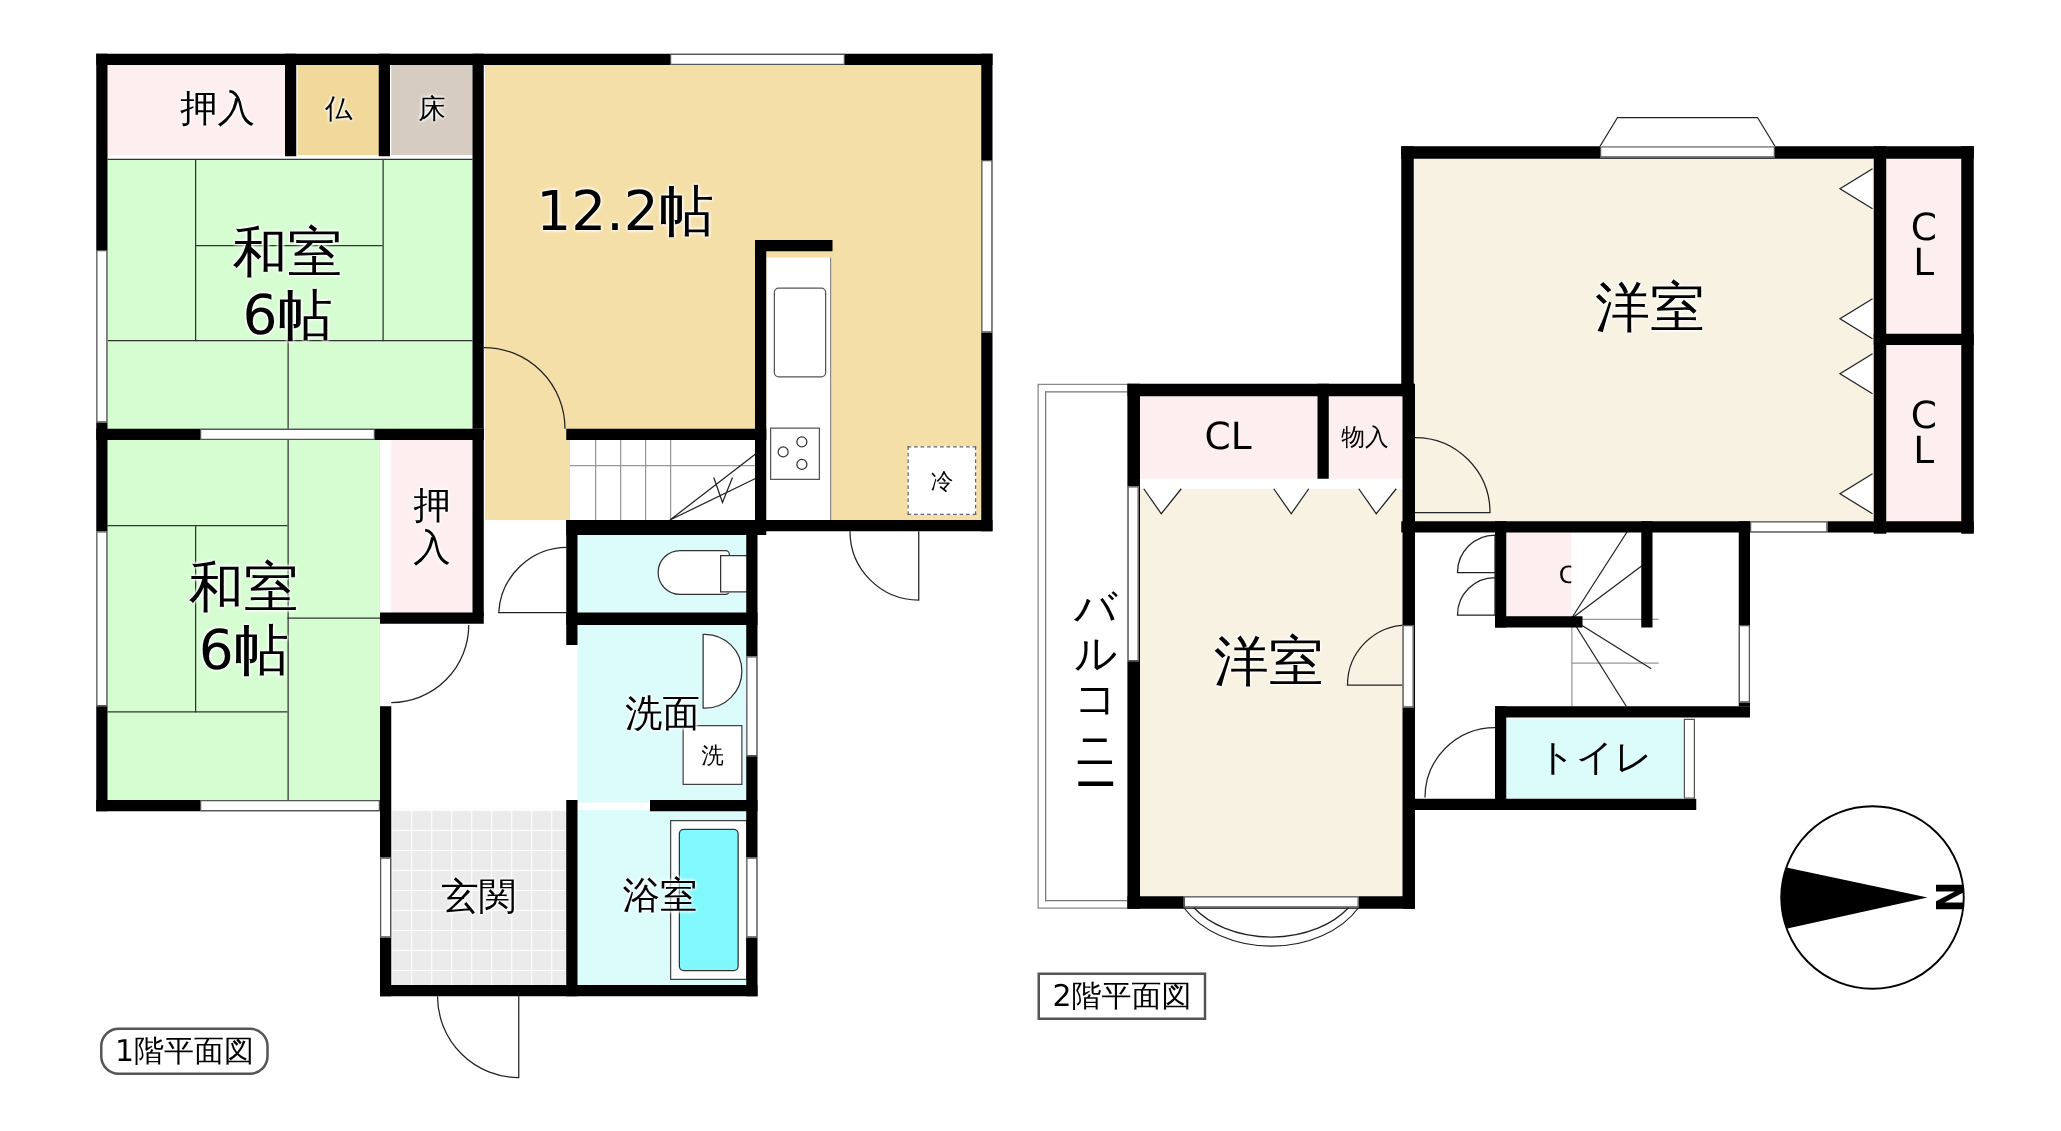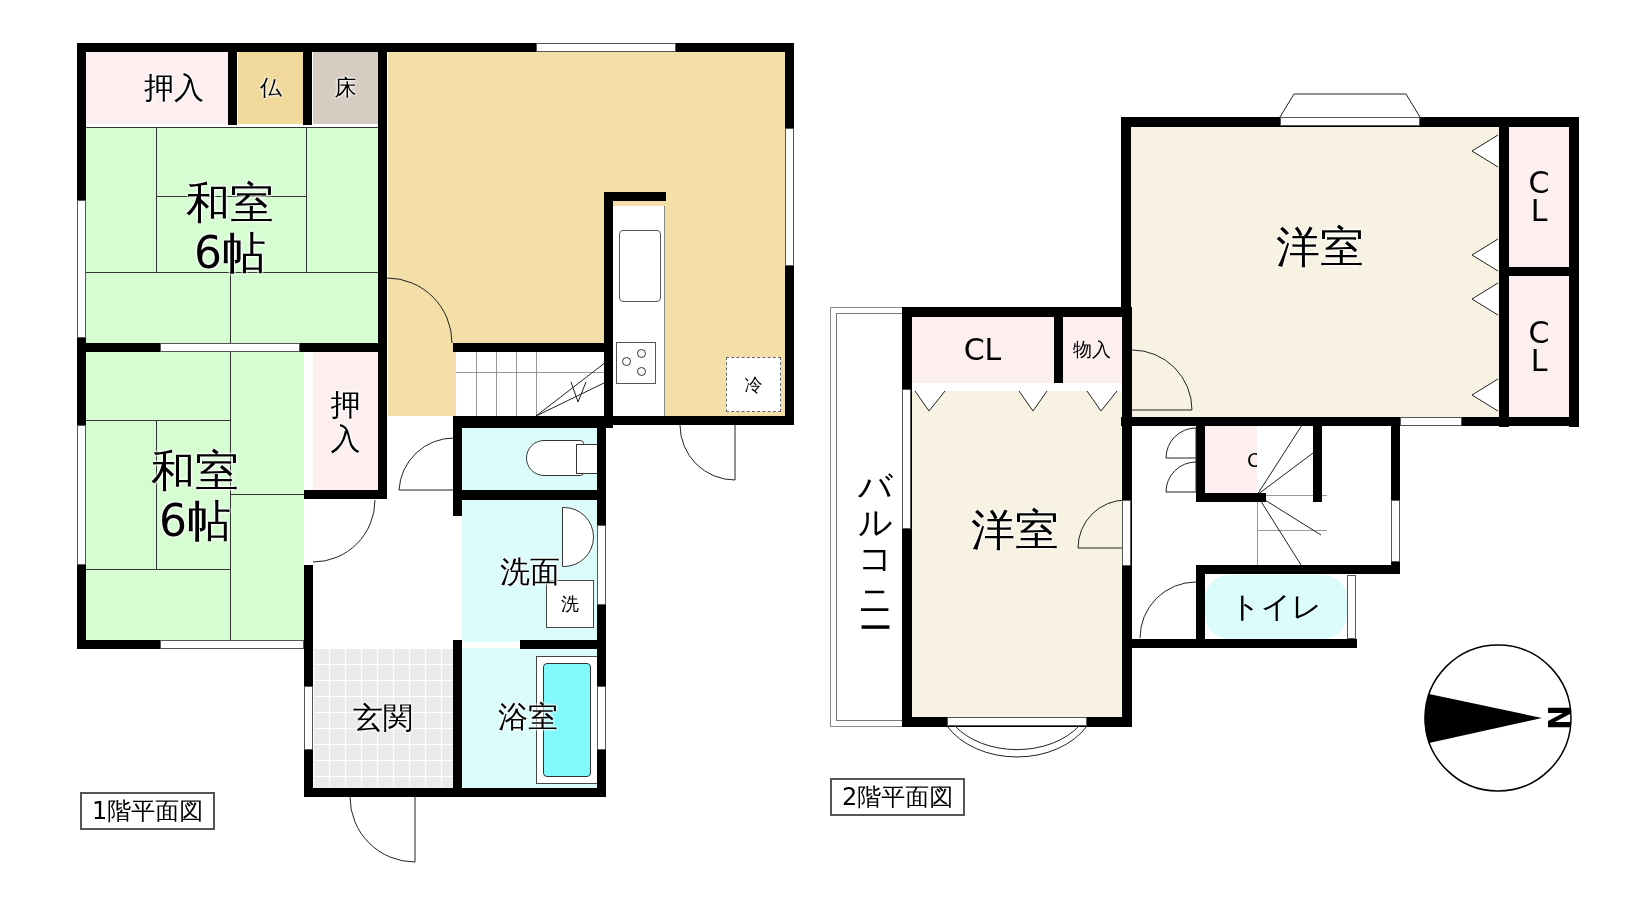--- a/index.html
+++ b/index.html
@@ -45,20 +45,21 @@
   <div class="abs" style="left:619px;top:230px;width:42px;height:72px;border:1px solid #555;border-radius:4px;background:#fff;"></div>
   <div class="abs" style="left:616px;top:342px;width:40px;height:42px;border:1px solid #555;background:#fff;">
     <div class="abs" style="left:5px;top:14px;width:9px;height:9px;border:1px solid #333;border-radius:50%;"></div>
     <div class="abs" style="left:20px;top:6px;width:9px;height:9px;border:1px solid #333;border-radius:50%;"></div>
     <div class="abs" style="left:20px;top:24px;width:9px;height:9px;border:1px solid #333;border-radius:50%;"></div>
   </div>
   <div class="room" style="left:726px;top:357px;width:55px;height:55px;border:1.5px dashed #666;background:#fff;">
     <span class="lbl-sm" style="font-size:18px;">冷</span>
   </div>
   <div class="abs" style="left:400px;top:145px;width:200px;text-align:center;">
+    <div class="lbl">12.2帖</div>
   </div>
 
   <div class="thin" style="left:86px;top:127px;width:292px;height:1px;"></div>
   <div class="thin" style="left:156px;top:128px;width:1px;height:145px;"></div>
   <div class="thin" style="left:306px;top:128px;width:1px;height:145px;"></div>
   <div class="thin" style="left:156px;top:196px;width:150px;height:1px;"></div>
   <div class="thin" style="left:86px;top:272px;width:292px;height:1px;"></div>
   <div class="thin" style="left:230px;top:272px;width:1px;height:74px;"></div>
   <div class="abs" style="left:150px;top:178px;width:160px;text-align:center;">
     <div class="lbl">和室</div>
@@ -153,21 +154,21 @@
   <svg style="left:394px;top:438px;" width="70" height="60">
       <path d="M60 0 A55 55 0 0 0 5 52 L60 52" stroke="#222" fill="none"></path>
     </svg>
   <svg style="left:680px;top:425px;" width="70" height="70">
       <path d="M0 0 A55 55 0 0 0 55 55 L55 0" stroke="#222" fill="none"></path>
     </svg>
   <svg style="left:350px;top:797px;" width="70" height="70">
       <path d="M0 0 A65 65 0 0 0 65 65 L65 0" stroke="#222" fill="none"></path>
     </svg>
 
-  <div class="plan-label" style="left:80px;top:792px;">1階平面図</div>
+  <div class="plan-label" style="left:80px;top:822px;border-radius:15px;">1階平面図</div>
 </div>
 
 <div>
 
   <div class="abs" style="left:830px;top:307px;width:73px;height:420px;border:1.5px solid #888;background:#fff;">
     <div class="abs" style="left:5px;top:5px;right:0;bottom:5px;border:1px solid #777;border-right:none;"></div>
     <div class="vtext abs" style="left:22px;top:140px;">バルコニー</div>
   </div>
 
   <div class="room" style="left:911px;top:317px;width:143px;height:66px;background:#fdeff0;">
@@ -212,21 +213,21 @@
     <div class="thin" style="left:0;top:70px;width:70px;height:1px;background:#999;"></div>
     <div class="thin" style="left:0;top:105px;width:70px;height:1px;background:#999;"></div>
     <svg width="70" height="140">
         <path d="M0 70 L45 0 M0 70 L64 22 M0 70 L64 110 M0 70 L44 140" stroke="#222" fill="none"></path>
       </svg>
   </div>
   <div class="abs" style="left:1257px;top:495px;width:70px;height:70px;">
     <div class="thin" style="left:0;top:0;width:1px;height:70px;background:#999;"></div>
   </div>
 
-  <div class="room" style="left:1205px;top:575px;width:142px;height:64px;background:#dcfcfc;border-radius:24px;">
+  <div class="room" style="left:1205px;top:575px;width:142px;height:64px;background:#dcfcfc;">
     <span class="lbl-md">トイレ</span>
   </div>
 
   <div class="wall" style="left:1121px;top:117px;width:458px;height:10px;"></div>
   <div class="wall" style="left:1121px;top:117px;width:10px;height:200px;"></div>
   <div class="wall" style="left:1569px;top:117px;width:10px;height:310px;"></div>
   <div class="wall" style="left:1499px;top:117px;width:10px;height:310px;"></div>
   <div class="wall" style="left:1499px;top:267px;width:80px;height:9px;"></div>
   <div class="wall" style="left:1121px;top:417px;width:458px;height:9px;"></div>
   <div class="wall" style="left:902px;top:307px;width:229px;height:10px;"></div>

